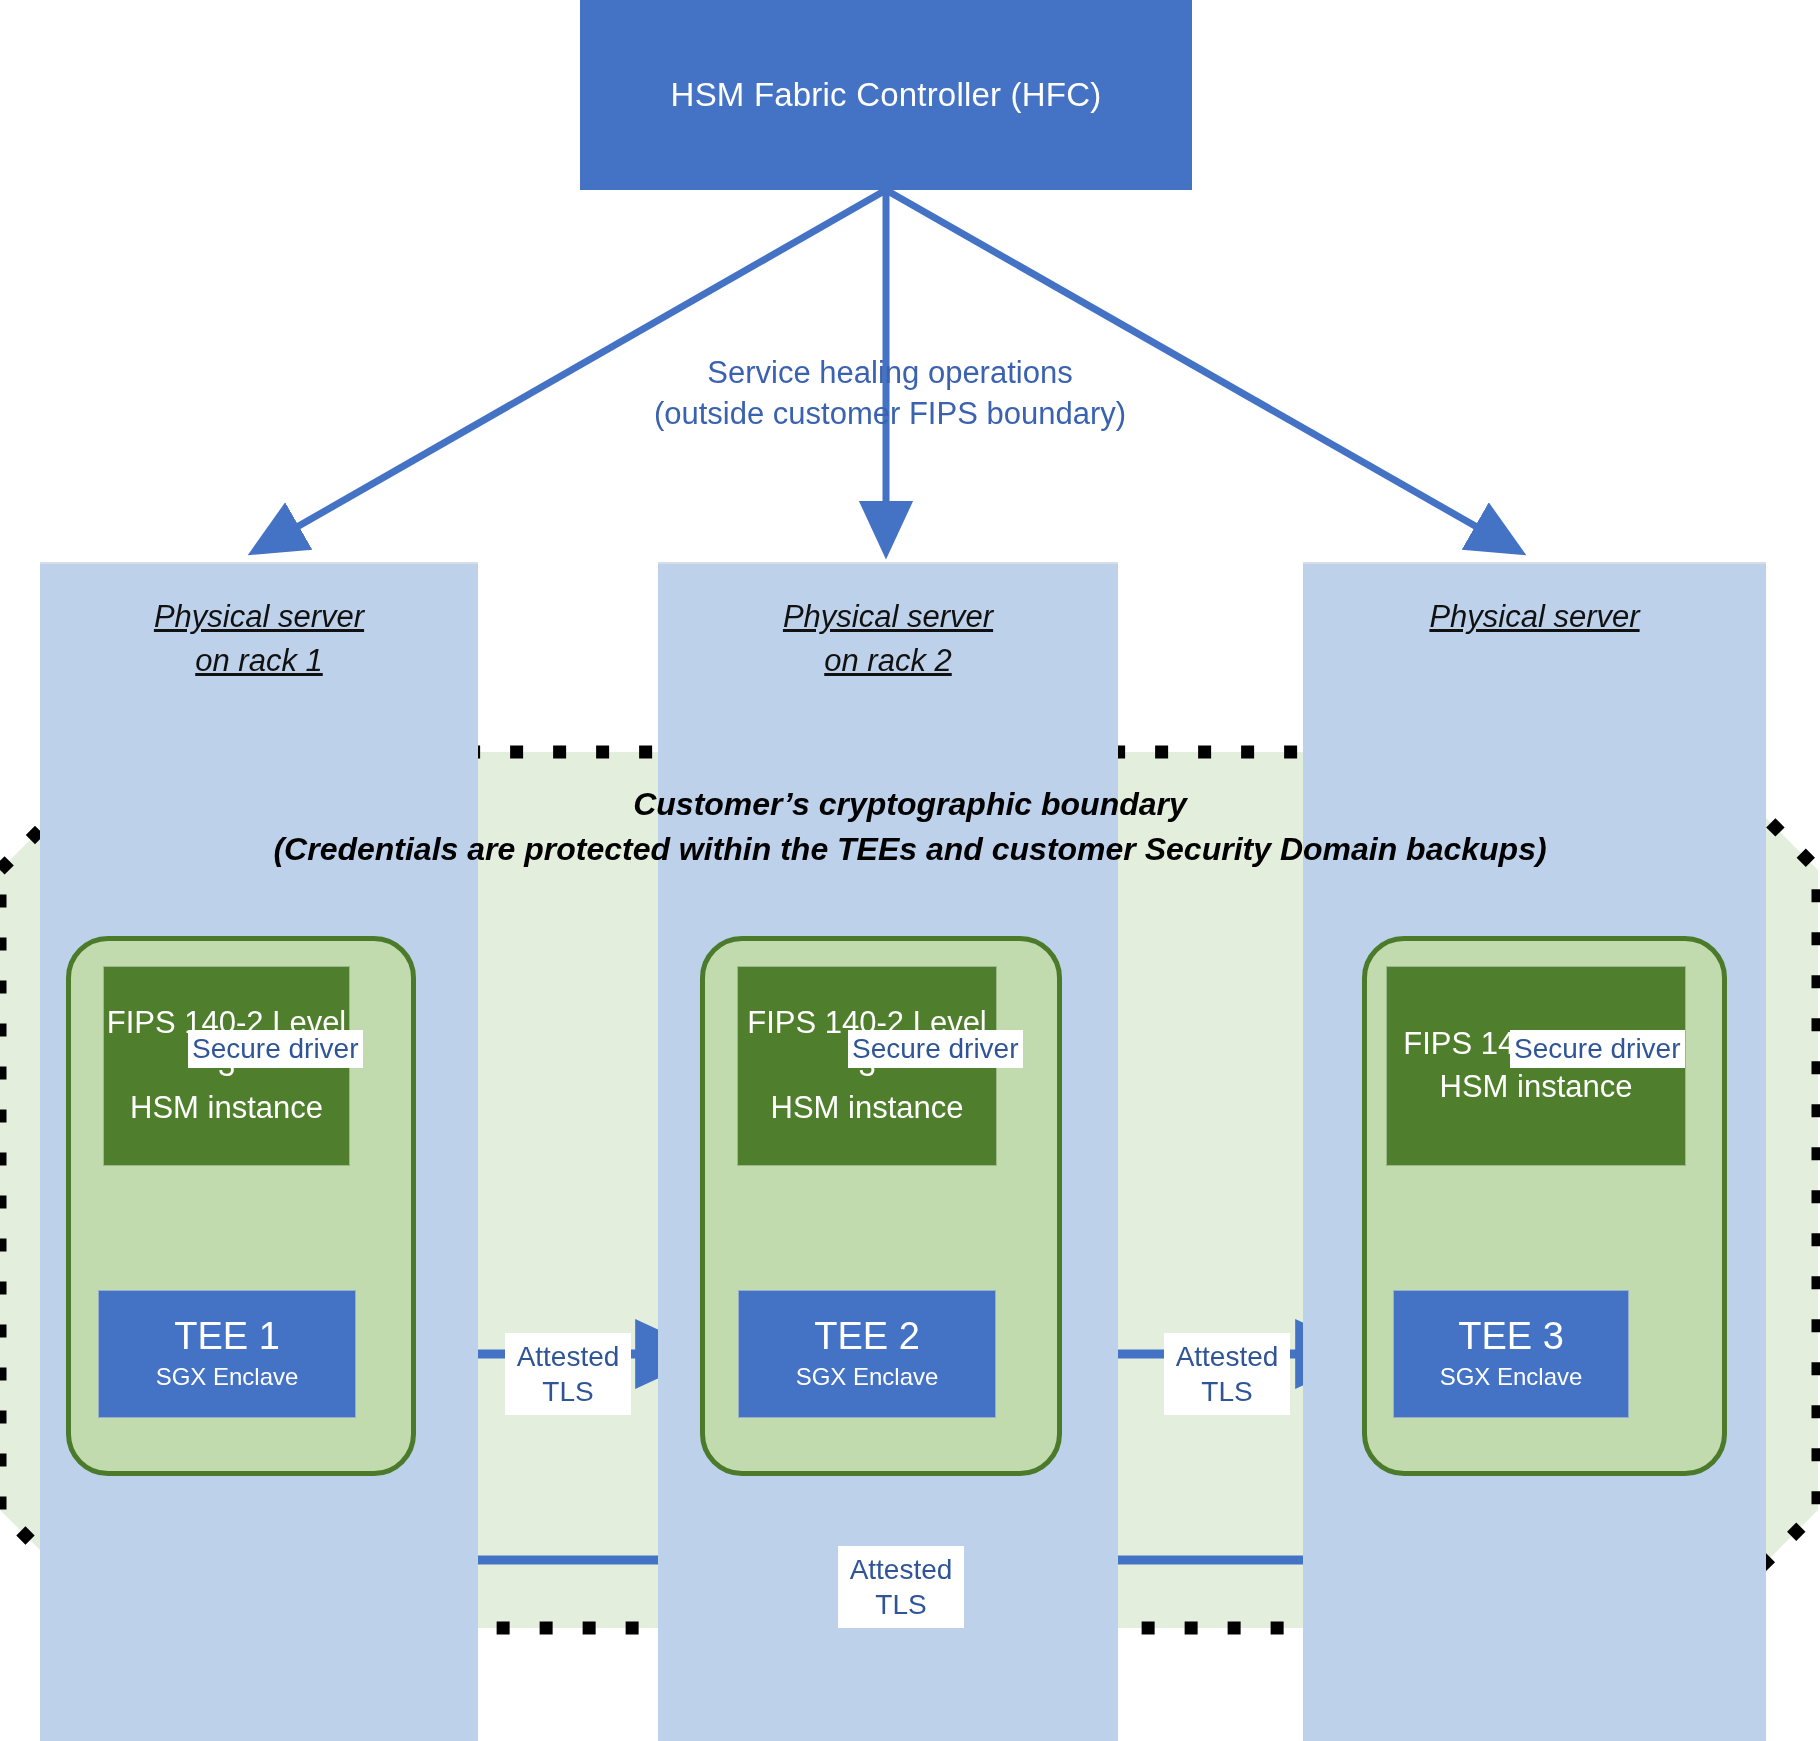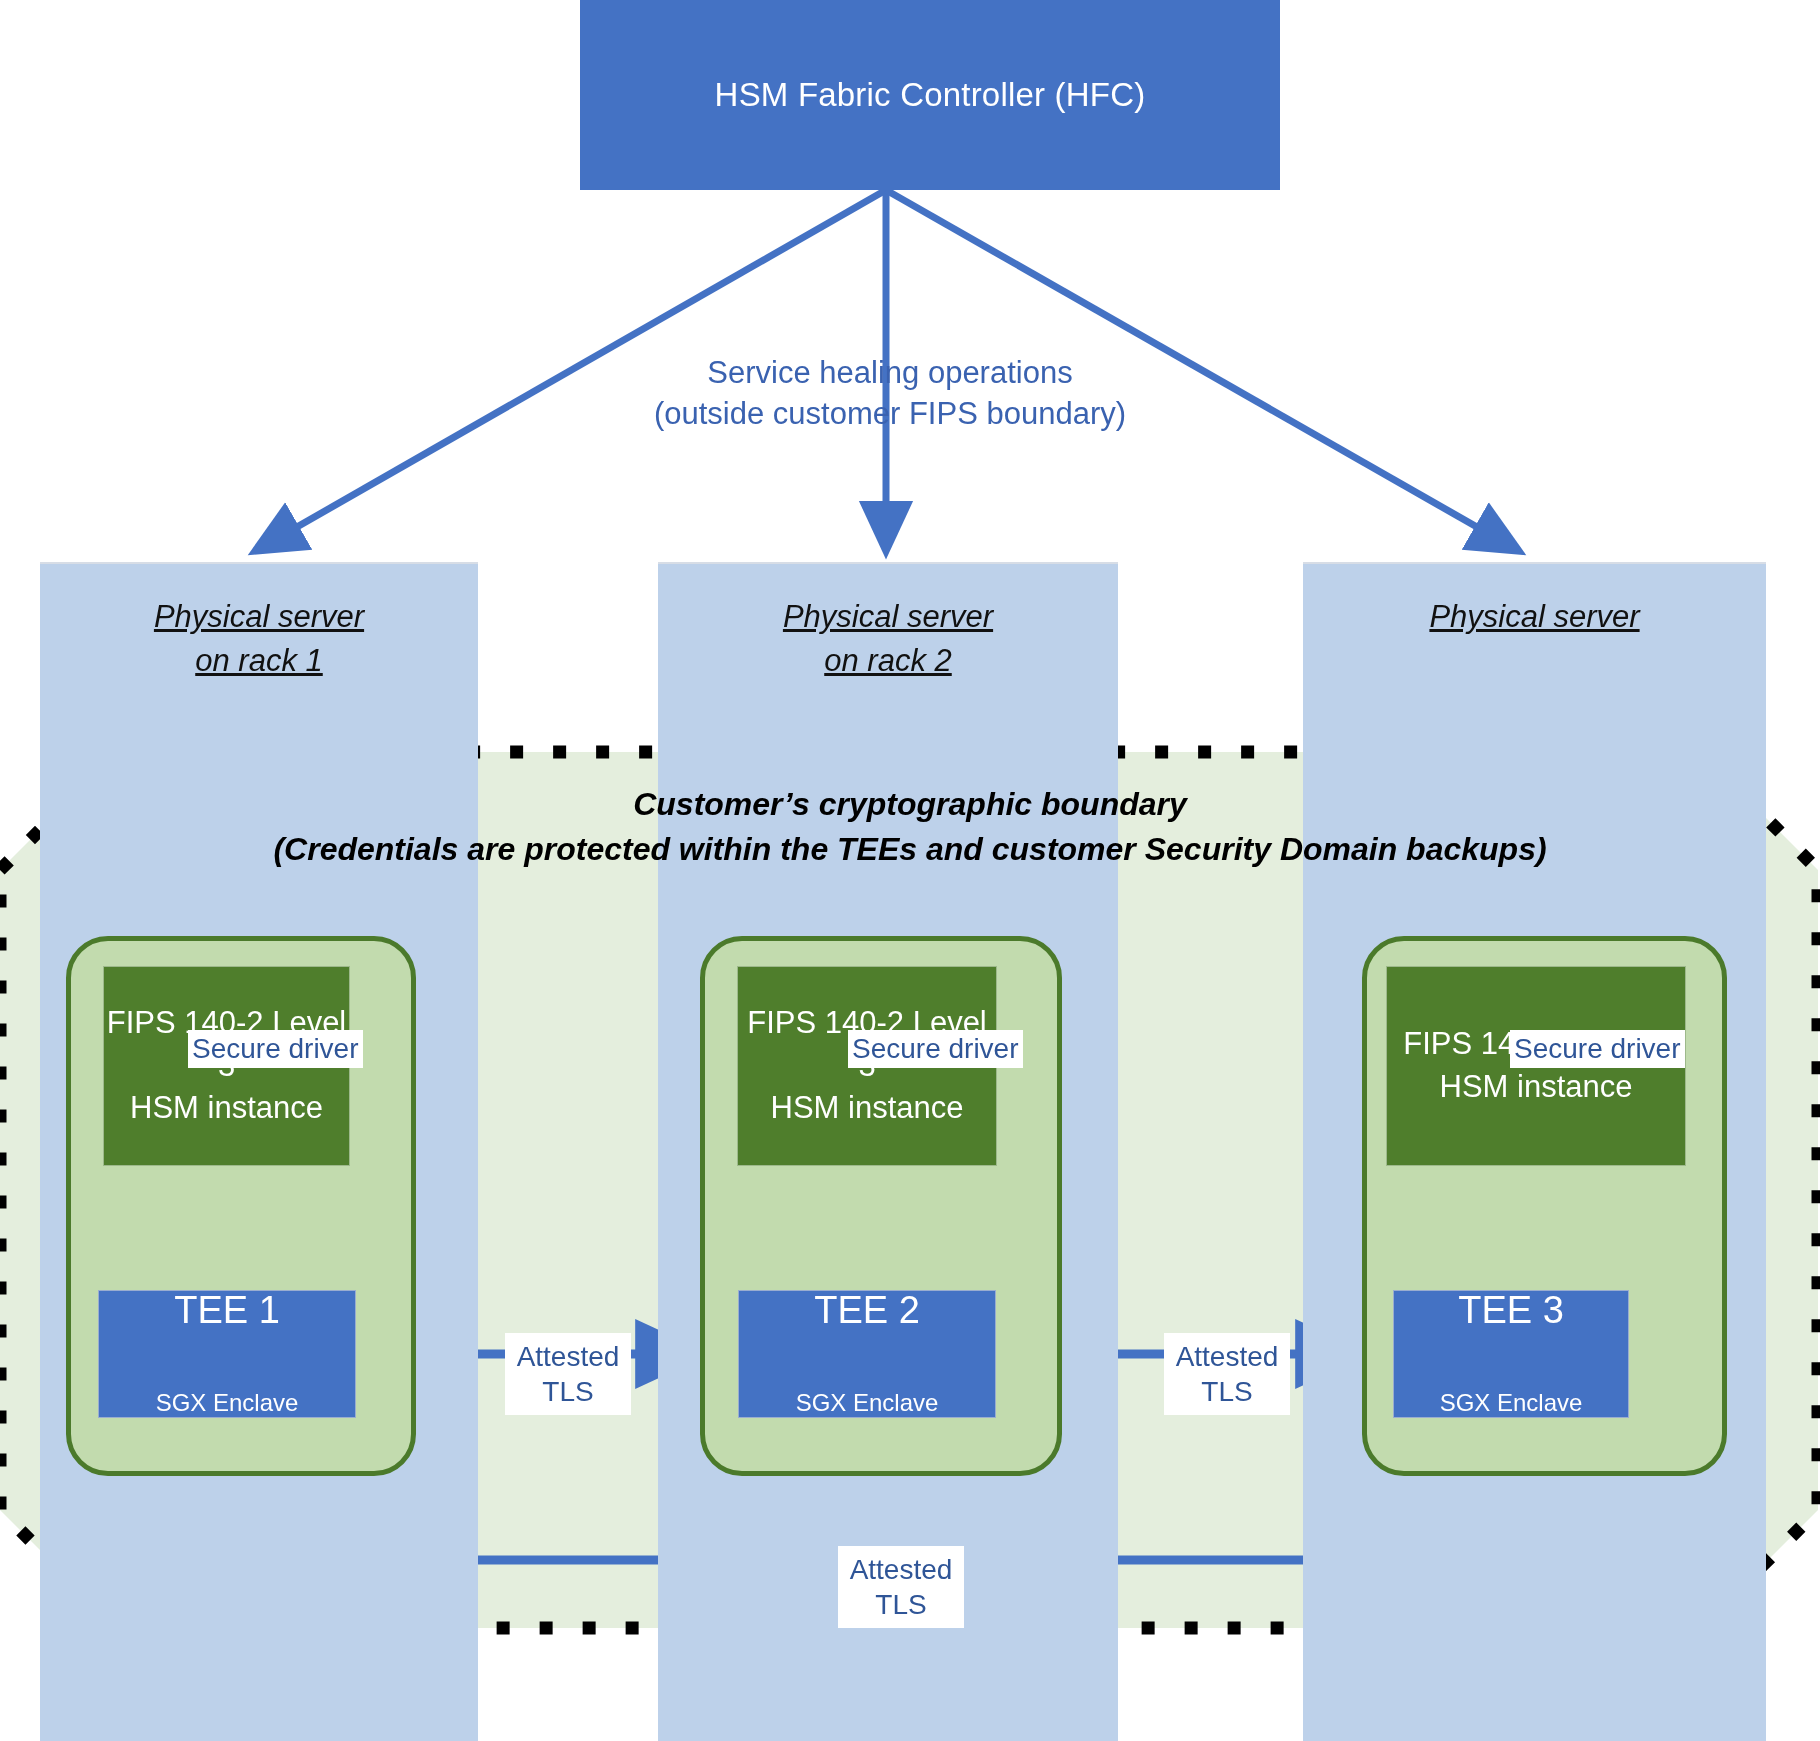--- a/index.html
+++ b/index.html
@@ -21,21 +21,21 @@
     position: absolute;
     left: 0; top: 0;
     width: 1820px;
     height: 1741px;
   }
 
   
   .hfc-box {
     position: absolute;
     left: 580px; top: 0px;
-    width: 700px; height: 190px;
+    width: 612px; height: 190px;
     background: #4472c4;
     display: flex;
     align-items: center;
     justify-content: center;
     z-index: 5;
   }
   .hfc-label {
     color: #ffffff;
     font-size: 33px;
     letter-spacing: .2px;
@@ -126,21 +126,21 @@
   .tee-box {
     position: absolute;
     top: 1290px;
     height: 128px;
     background: #4472c4;
     border: 1px solid #9aadd0;
     box-sizing: border-box;
     display: flex;
     flex-direction: column;
     align-items: center;
-    justify-content: space-between;
+    justify-content: center;
     z-index: 7;
   }
   .tee-title {
     color: #ffffff;
     font-size: 38px;
     line-height: 1.05;
   }
   .tee-sub {
     color: #ffffff;
     font-size: 24px;

